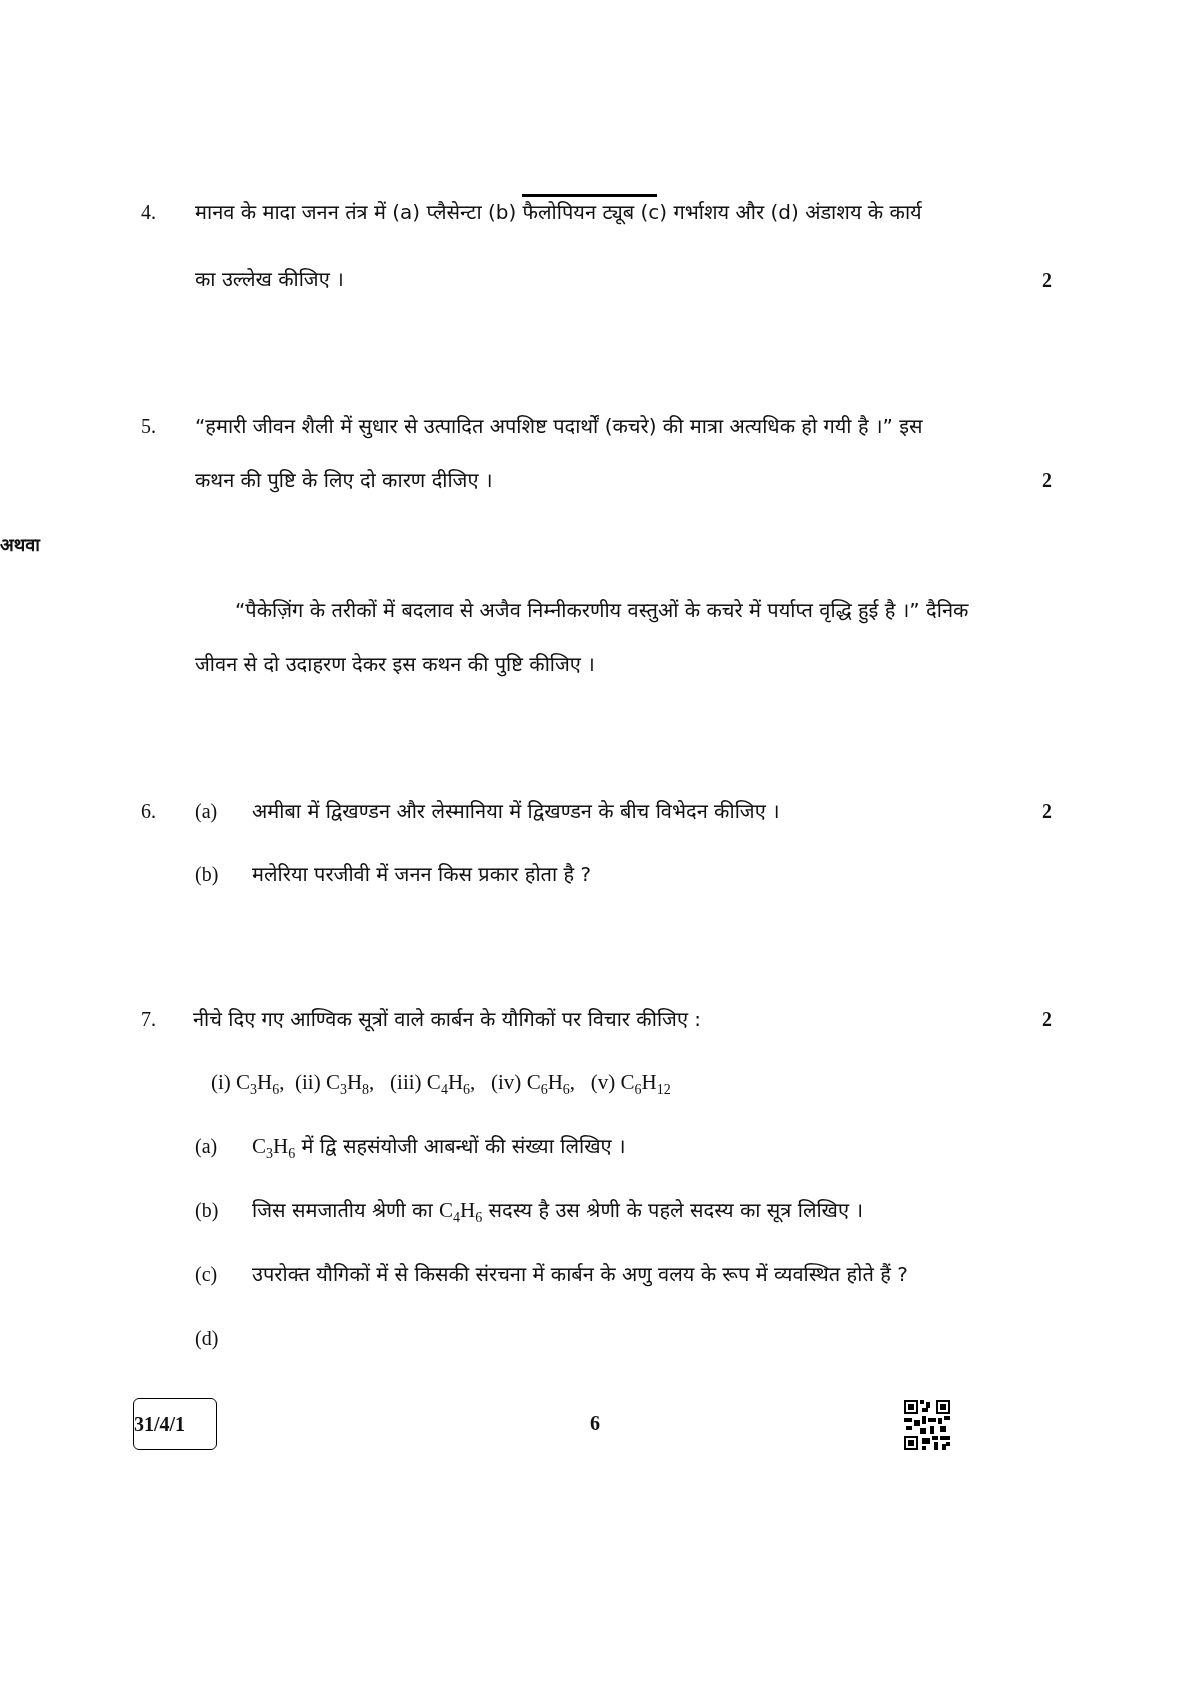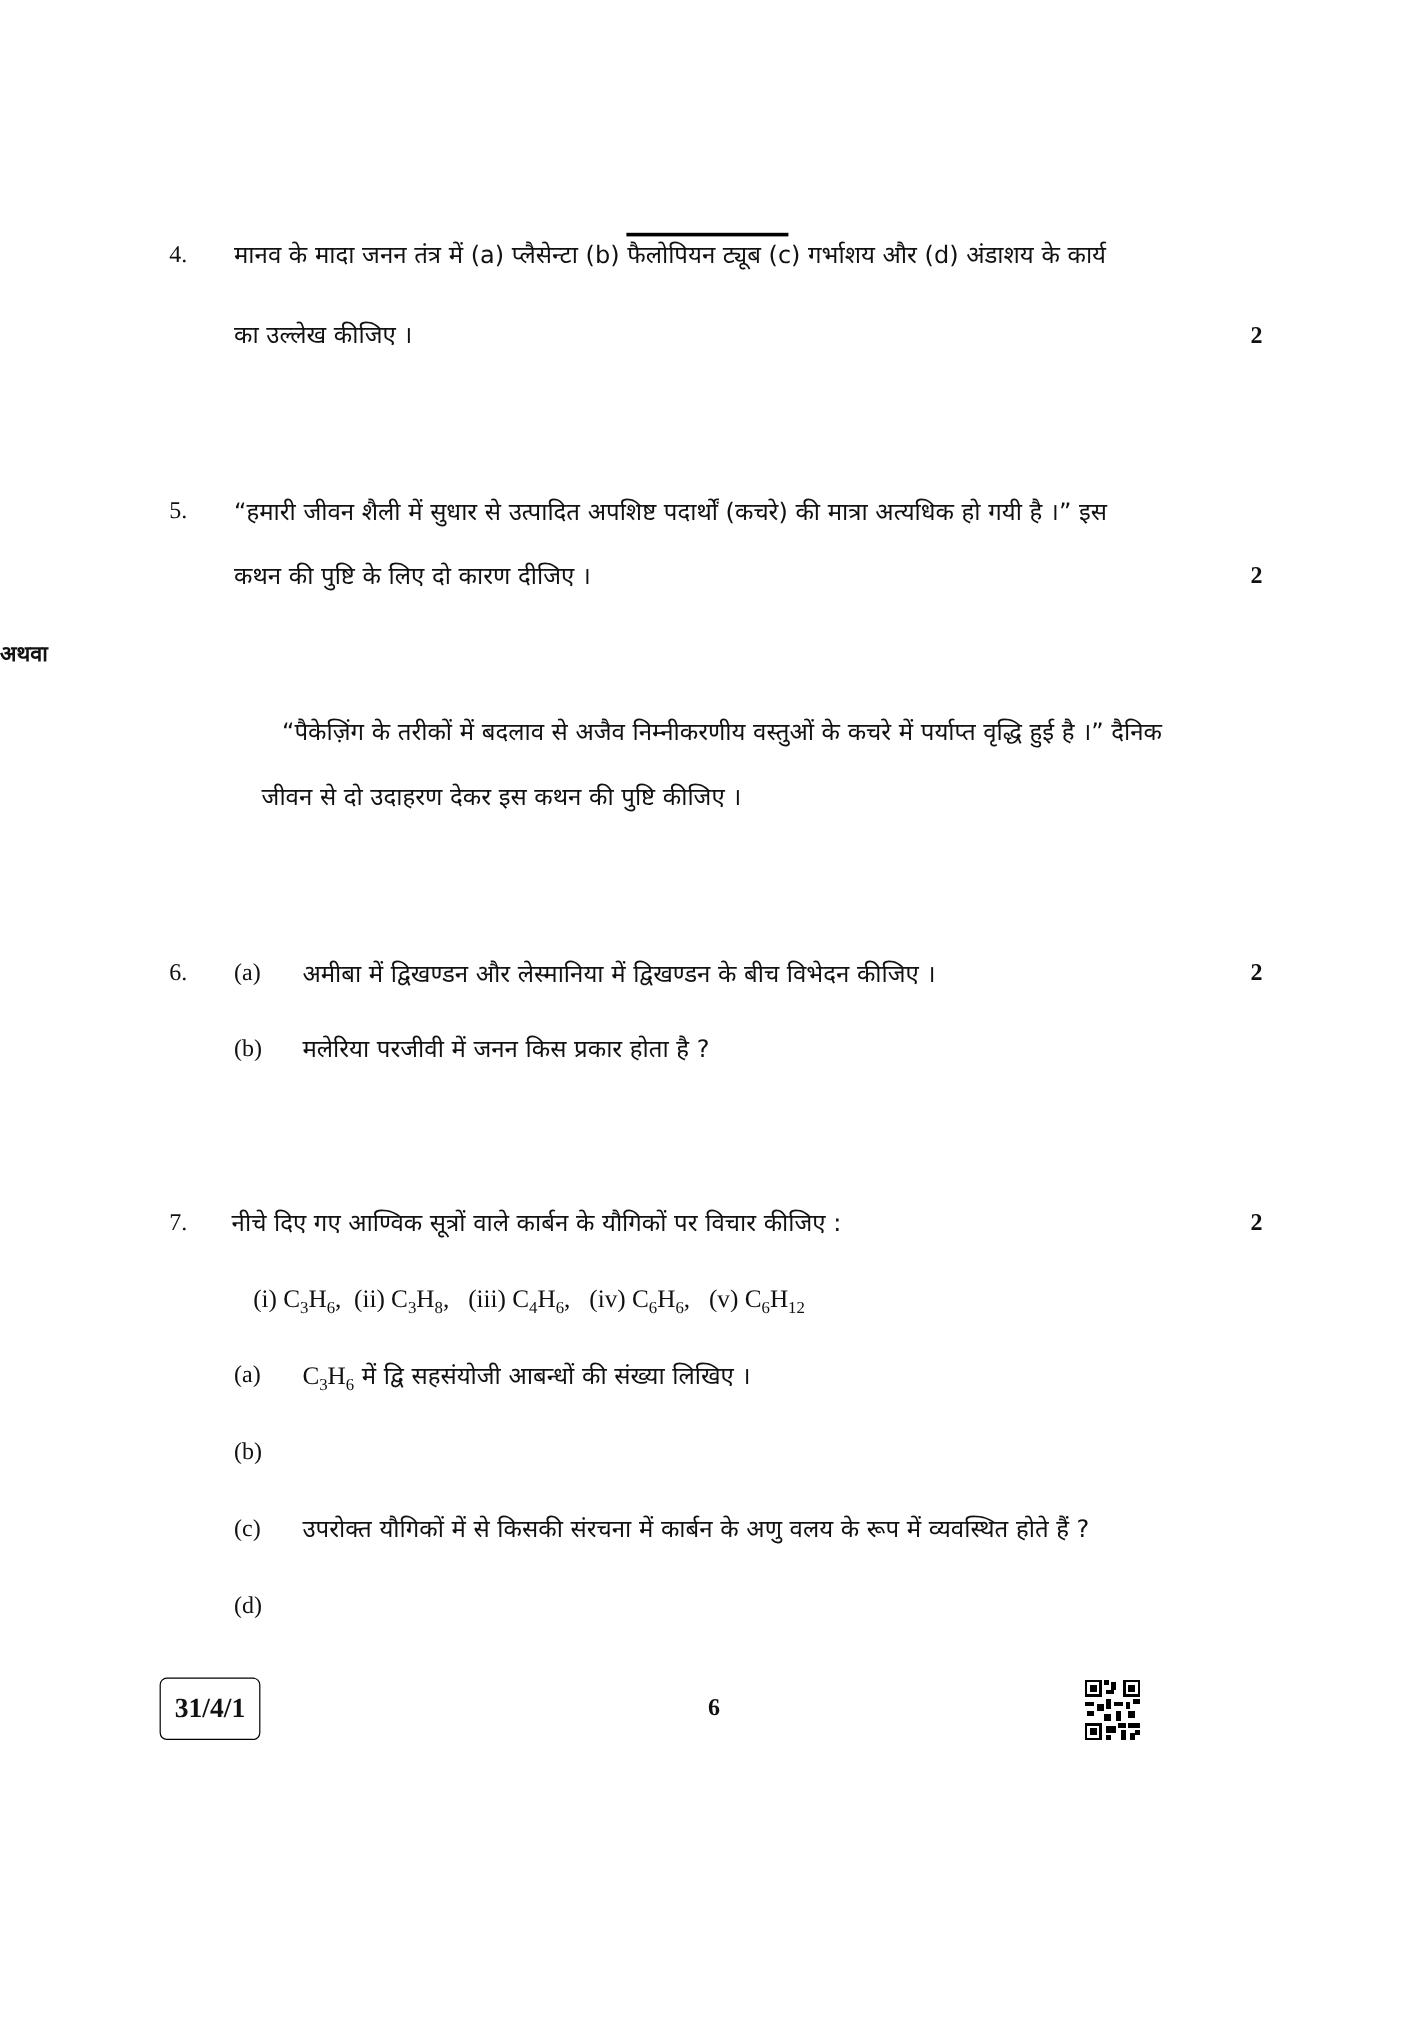--- a/index.html
+++ b/index.html
@@ -12,22 +12,22 @@
   .line { position: absolute; font-size: 20px; line-height: 28px; white-space: nowrap; font-family: "DejaVu Sans", sans-serif; }
   .qnum { position: absolute; font-size: 20px; line-height: 28px; font-family: "Liberation Serif", serif; }
   .marks { position: absolute; left: 1042px; font-size: 20px; font-weight: bold; line-height: 28px; font-family: "Liberation Serif", serif; }
   .sub { position: absolute; font-size: 20px; line-height: 28px; font-family: "Liberation Serif", serif; }
   .center { position: absolute; left: 0; width: 1072px; text-align: left; font-size: 18px; font-weight: bold; font-family: "DejaVu Sans", sans-serif; }
   .formula { position: absolute; font-size: 21px; line-height: 28px; font-family: "Liberation Serif", serif; white-space: nowrap; }
   .formula sub, .line sub { font-size: 14px; }
   .code-badge {
     position: absolute; left: 133px; top: 1398px; width: 82px; height: 50px;
     border: 1.5px solid #000; border-radius: 6px 6px 6px 6px;
-    display: flex; align-items: center; justify-content: center;
-    font-family: "Liberation Serif", serif; font-weight: bold; font-size: 23px;
+    display: flex; align-items: center; 
+    font-family: "Liberation Serif", serif; font-weight: bold; font-size: 20px;
   }
   .pageno { position: absolute; left: 0; width: 1190px; top: 1412px; text-align: center; font-family: "Liberation Serif", serif; font-weight: bold; font-size: 20px; }
   .qr { position: absolute; left: 904px; top: 1400px; width: 46px; height: 50px; }
 </style>
 </head>
 <body>
 
 <div class="page">
 
   <div class="rule"></div>
@@ -37,21 +37,21 @@
   <div class="line" style="left:195px; top:265px;">का उल्लेख कीजिए ।</div>
   <div class="marks" style="top:266px;">2</div>
 
   <div class="qnum" style="left:141px; top:412px;">5.</div>
   <div class="line" style="left:195px; top:412px;">“हमारी जीवन शैली में सुधार से उत्पादित अपशिष्ट पदार्थों (कचरे) की मात्रा अत्यधिक हो गयी है ।”  इस</div>
   <div class="line" style="left:195px; top:466px;">कथन की पुष्टि के लिए दो कारण दीजिए ।</div>
   <div class="marks" style="top:466px;">2</div>
 
   <div class="center" style="top:532px;">अथवा</div>
   <div class="line" style="left:195px; top:596px;margin-left:40px;">“पैकेज़िंग के तरीकों में बदलाव से अजैव निम्नीकरणीय वस्तुओं के कचरे में पर्याप्त वृद्धि हुई है ।” दैनिक</div>
-  <div class="line" style="left:195px; top:650px;margin-left:23px;">जीवन से दो उदाहरण देकर इस कथन की पुष्टि कीजिए ।</div>
+  <div class="line" style="left:195px; top:650px;">जीवन से दो उदाहरण देकर इस कथन की पुष्टि कीजिए ।</div>
 
   <div class="qnum" style="left:141px; top:797px;">6.</div>
   <div class="sub" style="left:195px; top:797px;">(a)</div>
   <div class="line" style="left:252px; top:797px;">अमीबा में द्विखण्डन और लेस्मानिया में द्विखण्डन के बीच विभेदन कीजिए ।</div>
   <div class="marks" style="top:797px;">2</div>
   <div class="sub" style="left:195px; top:860px;">(b)</div>
   <div class="line" style="left:252px; top:860px;">मलेरिया परजीवी में जनन किस प्रकार होता है ?</div>
 
   <div class="qnum" style="left:141px; top:1005px;">7.</div>
   <div class="line" style="left:193px; top:1005px;">नीचे दिए गए आण्विक सूत्रों वाले कार्बन के यौगिकों पर विचार कीजिए :</div>
@@ -65,20 +65,25 @@
     <span><span>(v)</span> C<sub>6</sub>H<sub>12</sub></span>
   </div>
 
   <div class="sub" style="left:195px; top:1132px;">(a)</div>
   <div class="line" style="left:252px; top:1132px;">
     <span class="formula" style="position:static; font-size:21px;">C<sub>3</sub>H<sub>6</sub></span>
     <span>में द्वि सहसंयोजी आबन्धों की संख्या लिखिए ।</span>
   </div>
 
   <div class="sub" style="left:195px; top:1196px;">(b)</div>
+  <div class="line" style="left:252px; top:1196px;">
+    <span>जिस समजातीय श्रेणी का</span>
+    <span class="formula" style="position:static; font-size:21px;">C<sub>4</sub>H<sub>6</sub></span>
+    <span>सदस्य है उस श्रेणी के पहले सदस्य का सूत्र लिखिए ।</span>
+  </div>
 
   <div class="sub" style="left:195px; top:1260px;">(c)</div>
   <div class="line" style="left:252px; top:1260px;">उपरोक्त यौगिकों में से किसकी संरचना में कार्बन के अणु वलय के रूप में व्यवस्थित होते हैं ?</div>
 
   <div class="sub" style="left:195px; top:1324px;">(d)</div>
 
   <div class="code-badge">
     <span>31/4/1</span>
   </div>
   <div class="pageno">6</div>

